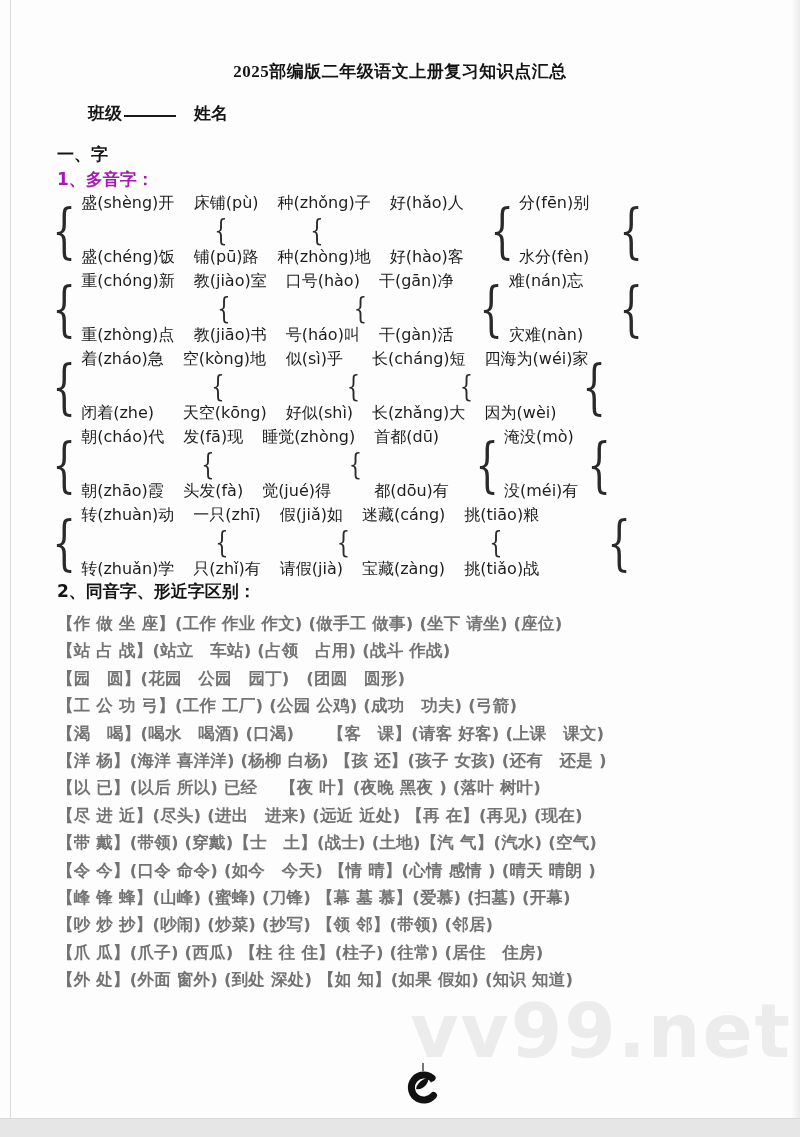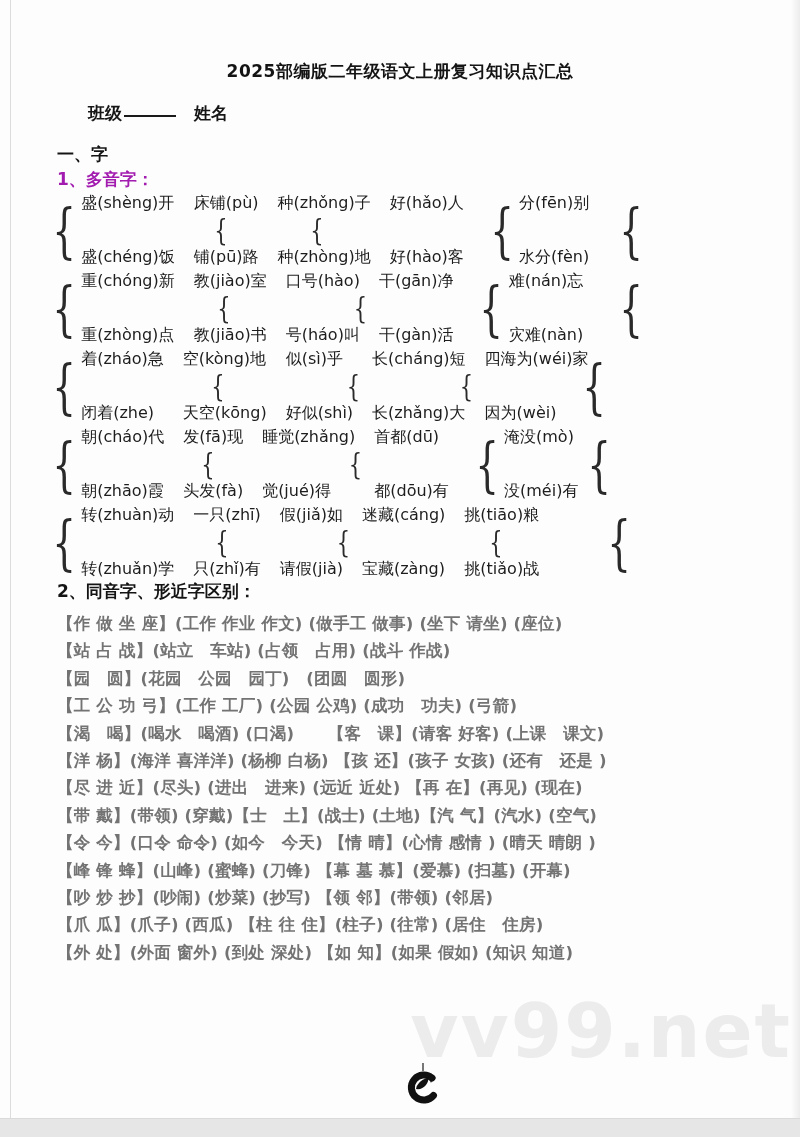--- a/index.html
+++ b/index.html
@@ -8,21 +8,21 @@
     background:#fdfdfd;color:#1d1d1d;
     font-family:"DejaVu Sans","Liberation Sans",sans-serif;
     -webkit-font-smoothing:antialiased;
   }
   .edge-left{position:absolute;left:10px;top:0;bottom:0;width:1px;background:#dcdcdc;}
   .edge-right{position:absolute;right:0;top:0;bottom:0;width:9px;background:linear-gradient(to right,#fdfdfd,#ececec);}
   .edge-bottom{position:absolute;left:0;right:0;bottom:0;height:18px;background:#e6e6e6;border-top:1px solid #dadada;}
 
   .doc-title{
     position:absolute;top:60px;left:0;right:0;text-align:center;
-    font-size:17px;font-weight:bold;color:#141414;letter-spacing:.5px;
+    font-size:17px;font-weight:bold;color:#141414;letter-spacing:.5px;font-family:Liberation Serif, serif;
   }
   .class-name-line{
     position:absolute;top:102px;left:88px;
     font-size:17px;font-weight:bold;color:#161616;
   }
   .blank-underline{
     display:inline-block;width:52px;border-bottom:2px solid #1a1a1a;
     transform:translateY(-2px);margin:0 4px 0 2px;
   }
   .name-label{margin-left:14px;font-family:Liberation Serif, serif;}
@@ -202,21 +202,21 @@
       </div>
       <div class="dyz-group">
         <div class="dyz-col">
           <div class="dyz-entry">发(fā)现</div>
           <div class="dyz-entry">头发(fà)</div>
           <span class="mini-brace">{</span>
         </div>
       </div>
       <div class="dyz-group">
         <div class="dyz-col">
-          <div class="dyz-entry">睡觉(zhǎng)</div>
+          <div class="dyz-entry">睡觉(zhòng)</div>
           <div class="dyz-entry">觉(jué)得</div>
           <span class="mini-brace right">{</span>
         </div>
       </div>
       <div class="dyz-group">
         <div class="dyz-col">
           <div class="dyz-entry">首都(dū)</div>
           <div class="dyz-entry">都(dōu)有</div>
         </div>
       </div>
@@ -270,20 +270,21 @@
 
 <div class="sec2">
   <p class="sec2-heading">2、同音字、形近字区别：</p>
   <div id="t2-list">
       <p class="t2-line">【作 做 坐 座】(工作 作业 作文) (做手工 做事) (坐下 请坐) (座位)</p>
       <p class="t2-line">【站 占 战】(站立　车站) (占领　占用) (战斗 作战)</p>
       <p class="t2-line">【园　圆】(花园　公园　园丁)　(团圆　圆形)</p>
       <p class="t2-line">【工 公 功 弓】(工作 工厂) (公园 公鸡) (成功　功夫) (弓箭)</p>
       <p class="t2-line">【渴　喝】(喝水　喝酒) (口渴)　　【客　课】(请客 好客) (上课　课文)</p>
       <p class="t2-line">【洋 杨】(海洋 喜洋洋) (杨柳 白杨) 【孩 还】(孩子 女孩) (还有　还是 )</p>
+      <p class="t2-line">【以 已】(以后 所以) 已经 　【夜 叶】(夜晚 黑夜 ) (落叶 树叶)</p>
       <p class="t2-line">【尽 进 近】(尽头) (进出　进来) (远近 近处) 【再 在】(再见) (现在)</p>
       <p class="t2-line">【带 戴】(带领) (穿戴)【士　土】(战士) (土地)【汽 气】(汽水) (空气)</p>
       <p class="t2-line">【令 今】(口令 命令) (如今　今天) 【情 晴】(心情 感情 ) (晴天 晴朗 )</p>
       <p class="t2-line">【峰 锋 蜂】(山峰) (蜜蜂) (刀锋) 【幕 墓 慕】(爱慕) (扫墓) (开幕)</p>
       <p class="t2-line">【吵 炒 抄】(吵闹) (炒菜) (抄写) 【领 邻】(带领) (邻居)</p>
       <p class="t2-line">【爪 瓜】(爪子) (西瓜) 【柱 往 住】(柱子) (往常) (居住　住房)</p>
       <p class="t2-line">【外 处】(外面 窗外) (到处 深处) 【如 知】(如果 假如) (知识 知道)</p>
     </div>
 </div>
 

